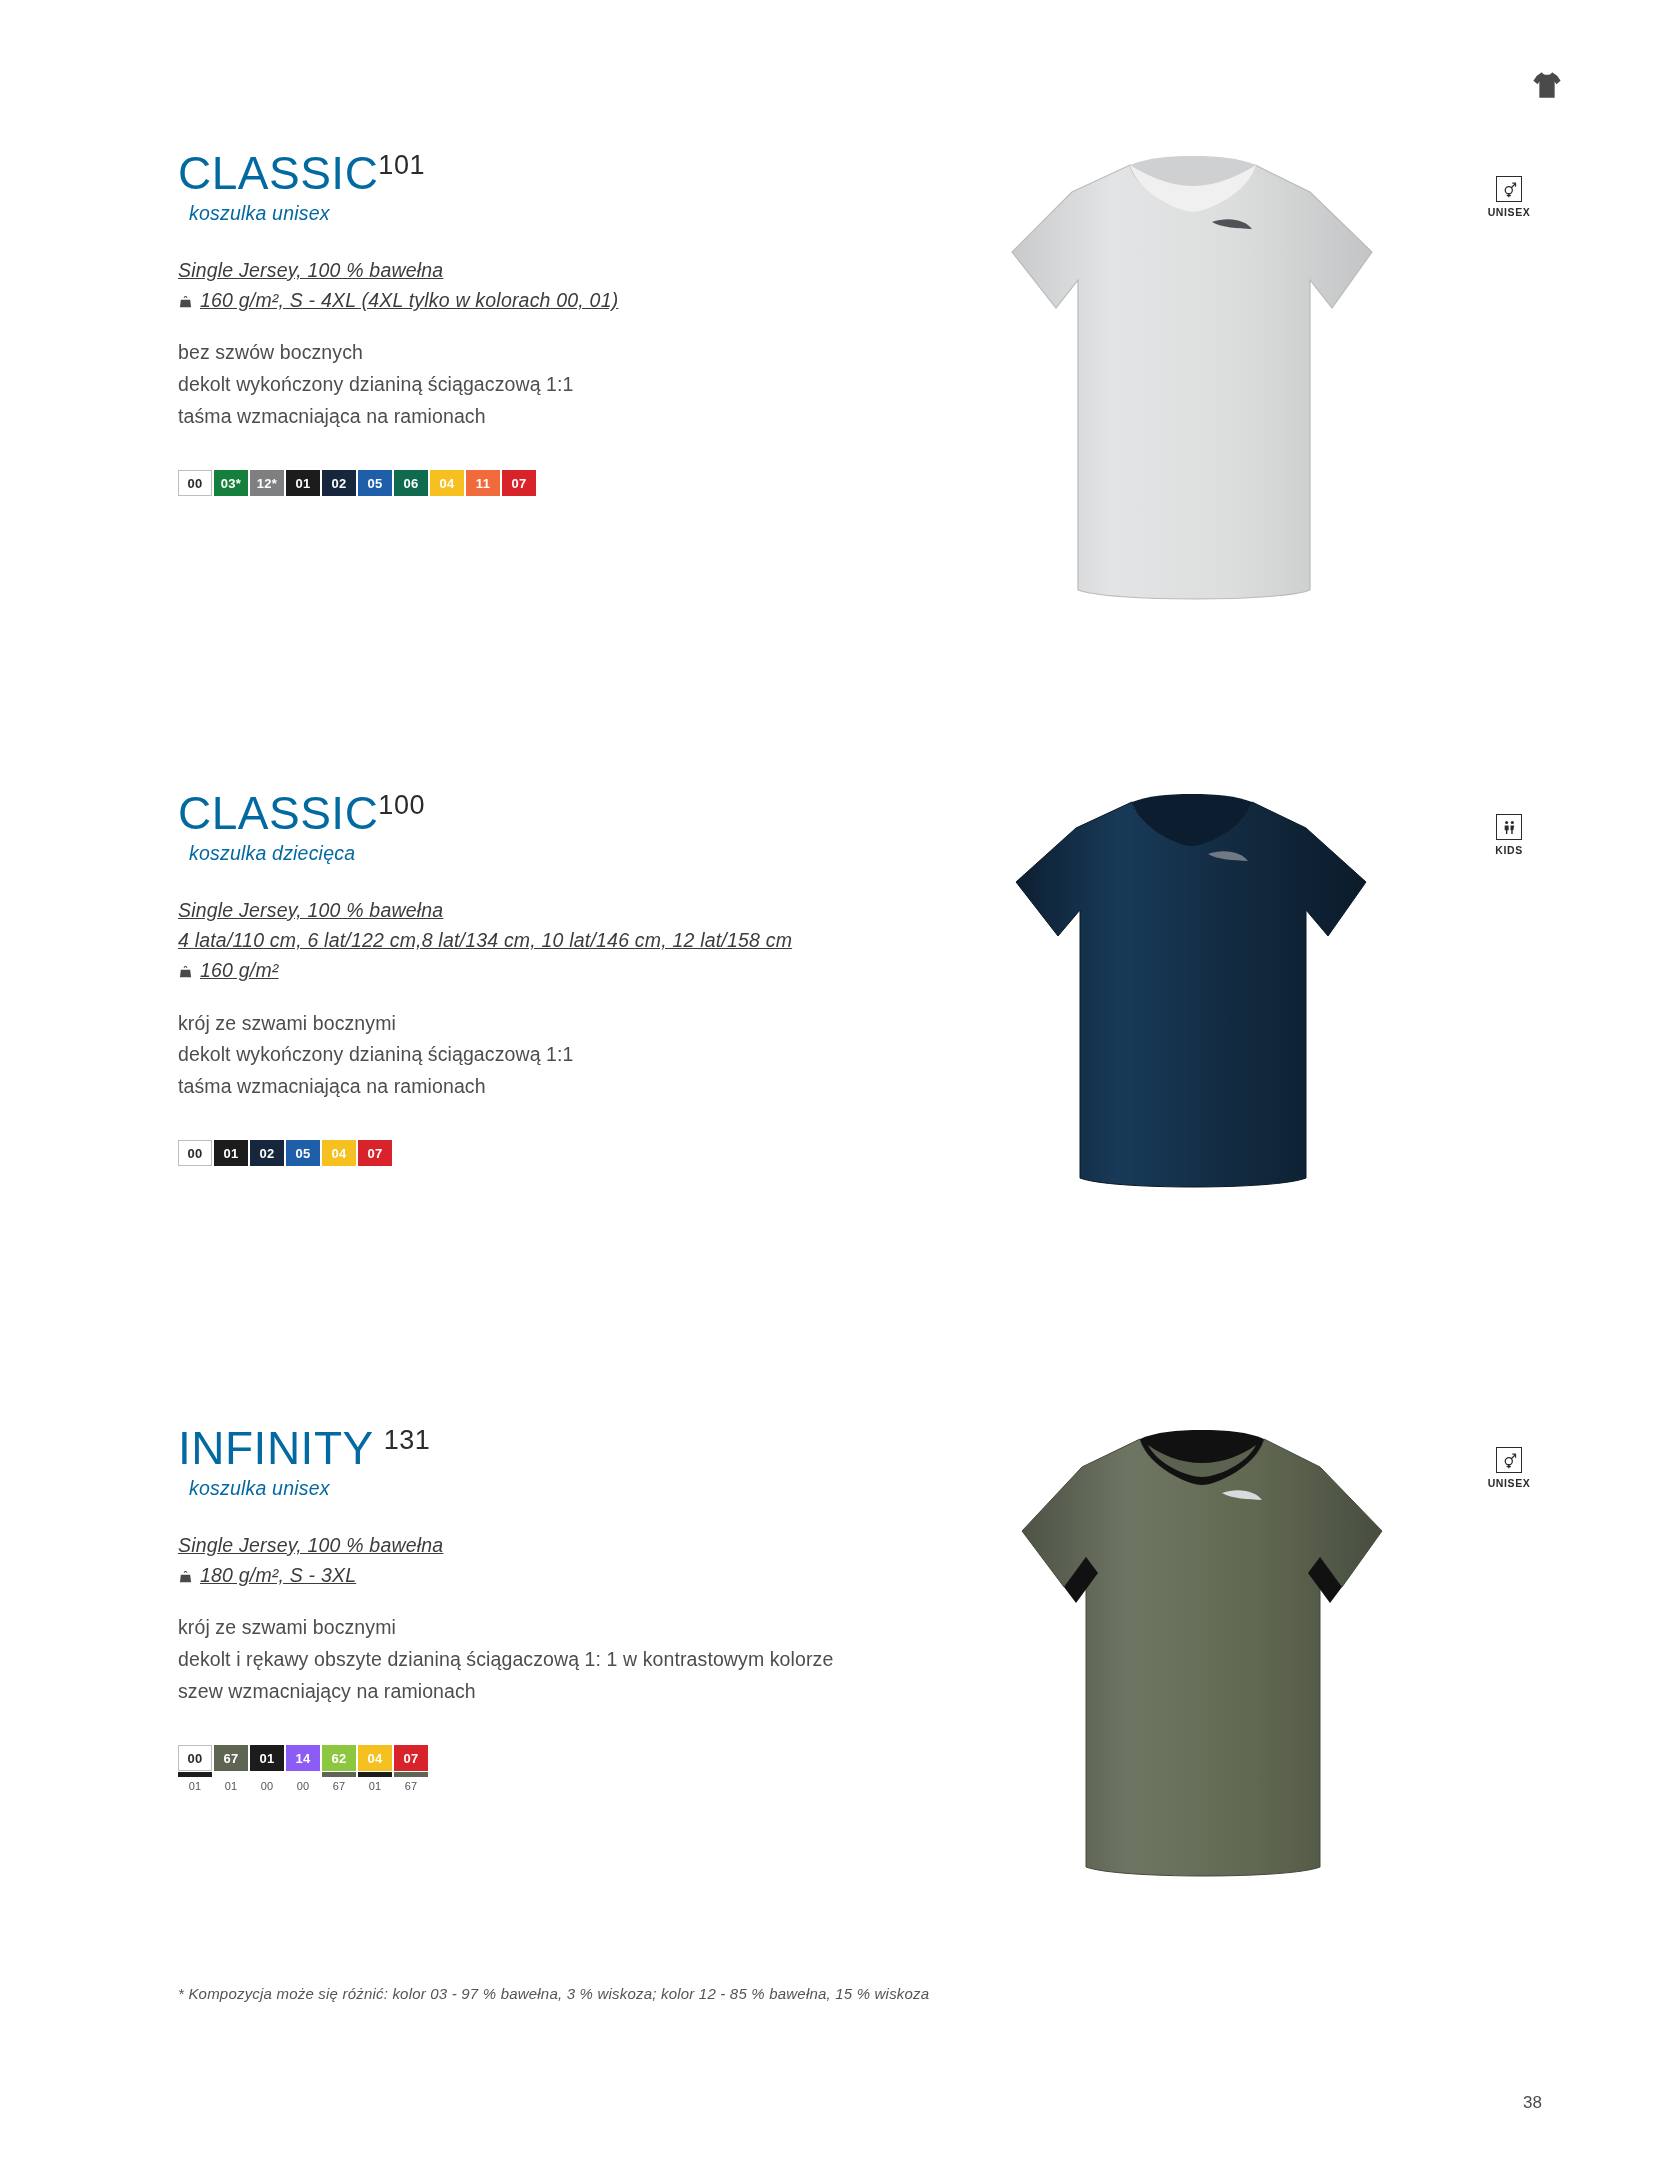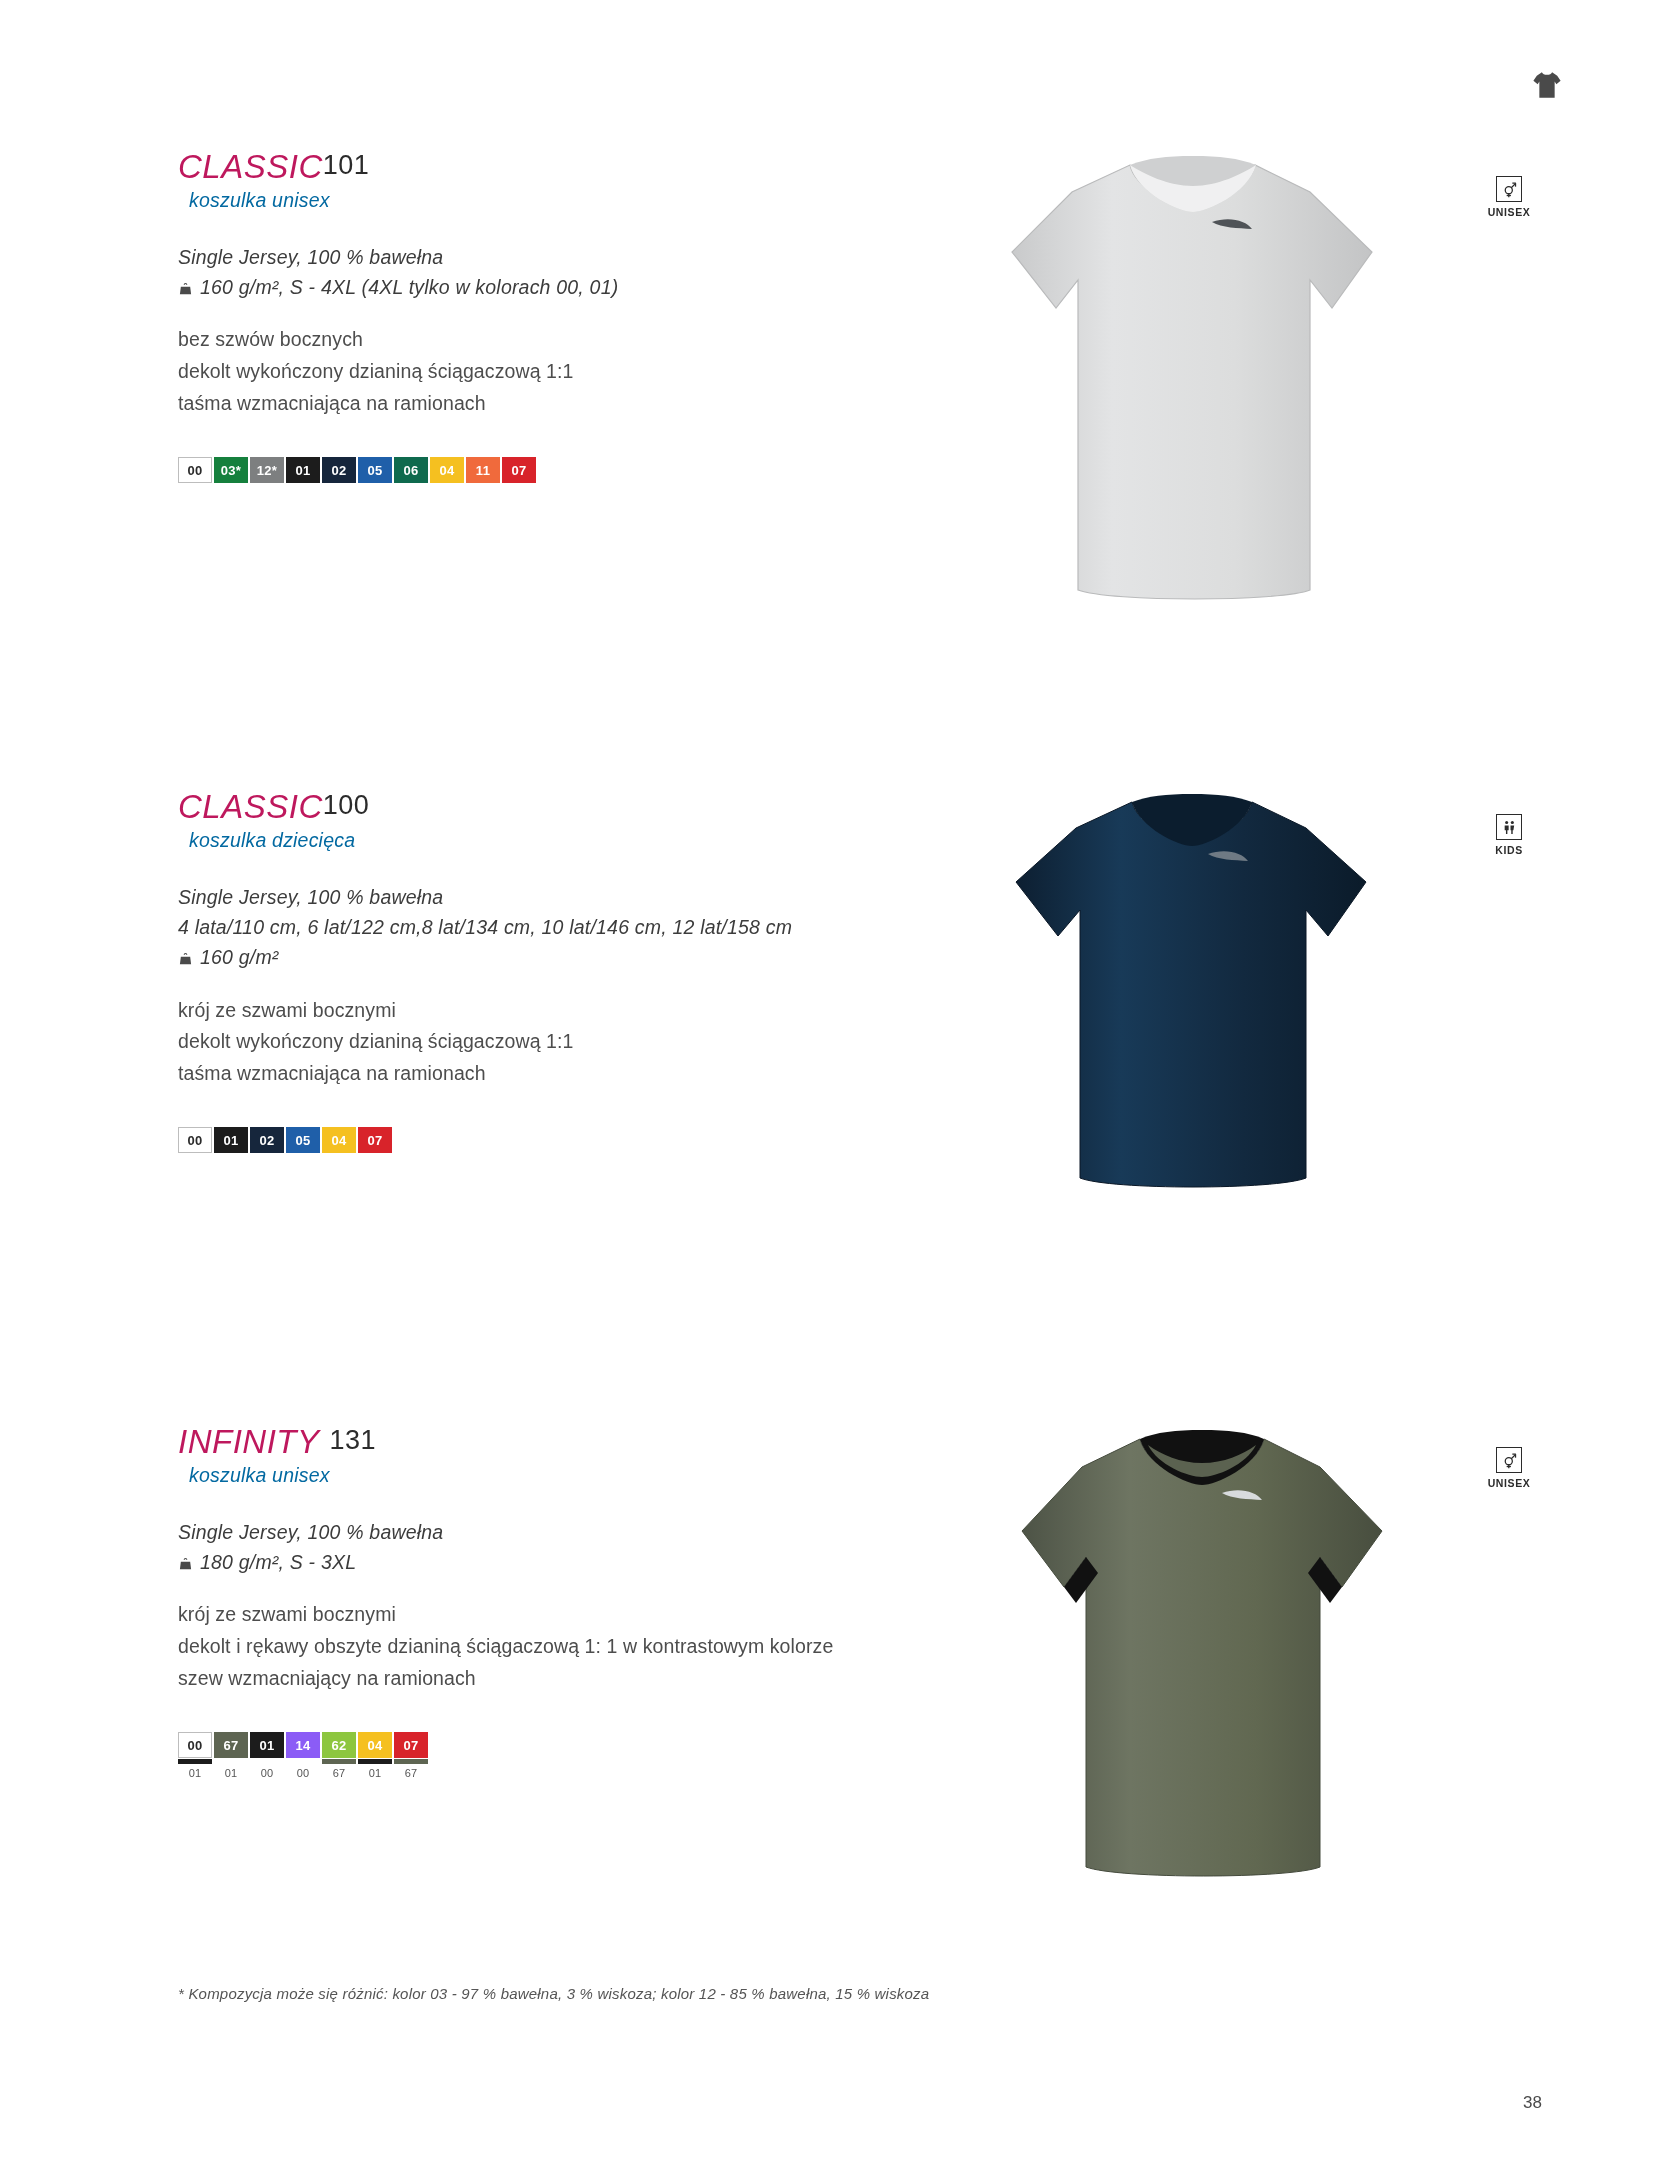--- a/index.html
+++ b/index.html
@@ -46,27 +46,26 @@
     left: 178px;
     width: 780px;
   }
 
   .title-line {
     display: flex;
     align-items: flex-start;
     margin: 0 0 2px 0;
   }
   .title {
-    font-size: 33px;
+    font-size: 46px;
     font-weight: 400;
     letter-spacing: 0.5px;
     line-height: 1;
-    color: #be185d;
+    color: #0369a1;
     font-family: "Liberation Sans", sans-serif;
-    font-style: italic;
   }
   .title-sup {
     font-size: 27px;
     line-height: 1;
     margin-top: 2px;
     color: #2b2b2b;
     letter-spacing: 0.5px;
   }
   .title-sup.spaced { margin-left: 10px; }
 
@@ -80,20 +79,21 @@
 
   .spec-block {
     margin-top: 30px;
   }
   .spec-line {
     font-style: italic;
     font-size: 19.5px;
     color: #3c3c3c;
     line-height: 1.55;
     letter-spacing: 0.2px;
+    text-decoration: underline;
   }
   .spec-line.with-icon {
     display: flex;
     align-items: baseline;
   }
   .weight-icon {
     width: 15px;
     height: 15px;
     margin-right: 7px;
     position: relative;

